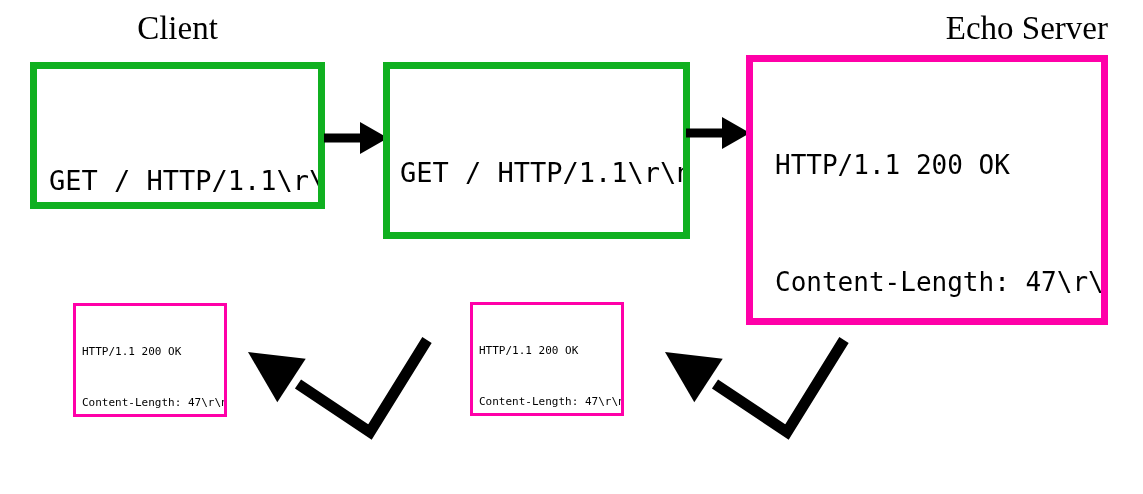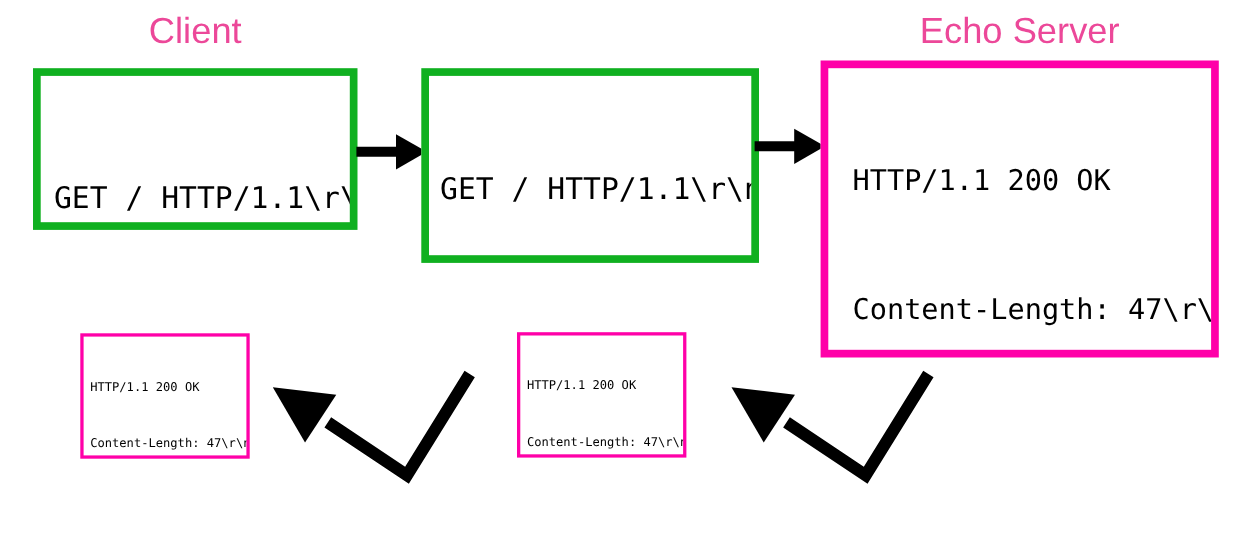--- a/index.html
+++ b/index.html
@@ -10,23 +10,24 @@
     background: var(--background, #ffffff);
     font-family: "Liberation Sans", sans-serif;
     overflow: hidden;
   }
   .node-title {
     position: absolute;
     top: 8px;
     text-align: center;
     font-size: 33px;
     font-weight: 500;
-    color: #ec4899;
+    color: #000000;
     line-height: 40px;
     white-space: nowrap;
+    font-family: Liberation Serif, serif;
   }
   .msgbox {
     position: absolute;
     box-sizing: border-box;
     background: #ffffff;
     color: #000000;
     font-family: "DejaVu Sans Mono", "Liberation Mono", monospace;
     white-space: pre;
     overflow: hidden;
   }
@@ -70,21 +71,21 @@
   #req-arrow-2 { left: 684px; top: 111px; }
   #resp-arrow-right { left: 657px; top: 332px; }
   #resp-arrow-left  { left: 240px; top: 332px; }
 </style>
 </head>
 <body>
 
 <div class="canvas">
 
   <div class="node-title" style="left:30px; width:295px;">Client</div>
-  <div class="node-title" style="left:746px; width:362px;">Echo Server</div>
+  <div class="node-title" style="left:746px; width:362px;text-align:right;">Echo Server</div>
 
   <div class="msgbox green-border" id="client-box">
     <div>GET / HTTP/1.1\r\n</div>
     
     
   </div>
 
   <svg class="arrow-svg" id="req-arrow-1" width="68" height="44" viewBox="0 0 68 44">
     <path d="M2 22 H42" stroke="var(--arrow, #000)" stroke-width="9" fill="none"></path>
     <polygon points="66,22 38,6 38,38" fill="var(--arrow, #000)"></polygon>

